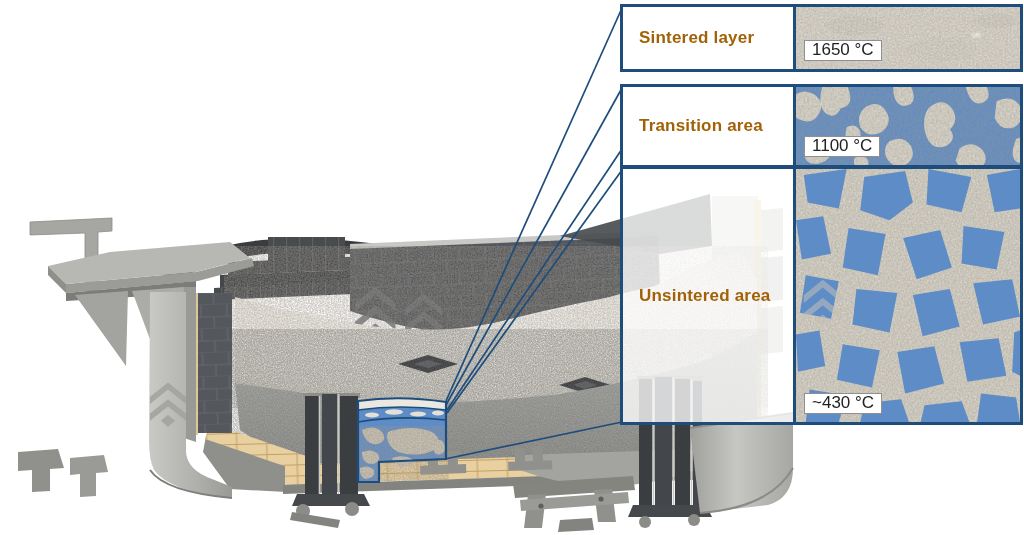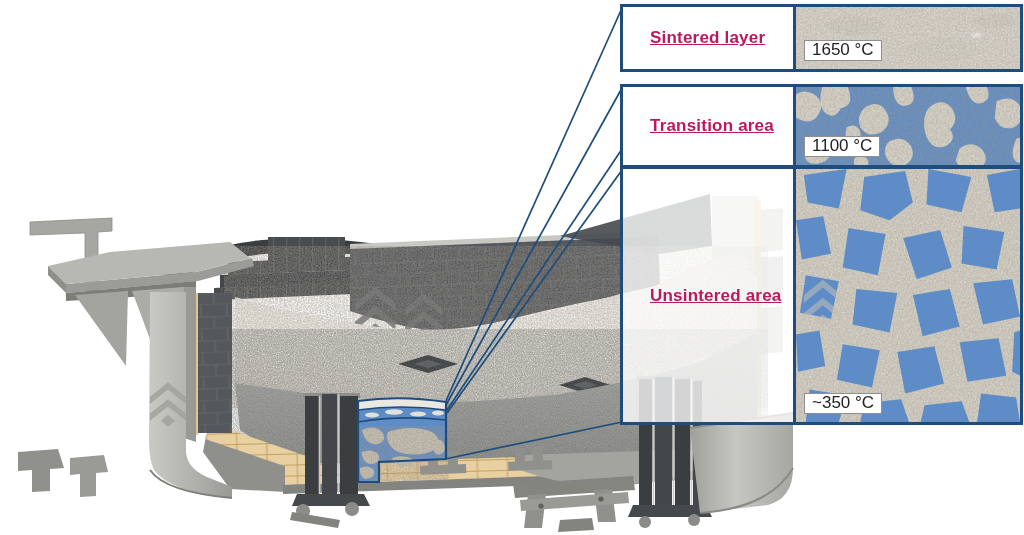--- a/index.html
+++ b/index.html
@@ -2,21 +2,21 @@
 <html><head>
 <meta charset="utf-8">
 <style>
   html,body{margin:0;padding:0;background:#ffffff;}
   .stage{position:relative;width:1024px;height:535px;background:#ffffff;overflow:hidden;
          font-family:"Liberation Sans",sans-serif;}
   .furnace-svg{position:absolute;left:0;top:0;}
   .callout-box{position:absolute;display:flex;border:3px solid #1e4d7c;box-sizing:border-box;background:transparent;}
   .label-panel{flex:0 0 170px;display:flex;align-items:center;background:#ffffff;}
   .label-panel.translucent{background:rgba(255,255,255,0.78);text-align:right;}
-  .zone-label{font-weight:bold;font-size:17px;color:#be185d;padding-left:27px;letter-spacing:.2px;text-decoration:underline;}
+  .zone-label{font-weight:bold;font-size:17px;color:#a16207;padding-left:16px;letter-spacing:.2px;}
   .texture-wrap{position:relative;flex:1 1 auto;border-left:3px solid #1e4d7c;overflow:hidden;background:#d9d5cb;}
   .texture-wrap svg{position:absolute;left:0;top:0;width:100%;height:100%;}
   .temp-chip{position:absolute;left:8px;bottom:8px;background:#ffffff;border:1px solid #8f8f8f;
              padding:1px 7px 2px 7px;font-size:17px;color:#222;line-height:16px;}
 </style>
 </head>
 <body>
 
 <div class="stage">
 
@@ -349,17 +349,17 @@
           <polygon points="104,186 142,180 152,218 112,228"></polygon>
           <polygon points="168,176 208,172 216,210 176,216"></polygon>
           <polygon points="224,166 230,164 230,210 222,206"></polygon>
           <polygon points="14,224 52,230 44,257 10,257"></polygon>
           <polygon points="70,238 108,234 116,257 66,257"></polygon>
           <polygon points="132,240 170,236 178,257 128,257"></polygon>
           <polygon points="190,228 226,232 230,257 186,257"></polygon>
         </g>
         <use href="#chev" transform="translate(8,110) scale(1.3)" fill="#c4c0b6" opacity="0.55"></use>
       </svg>
-      <div class="temp-chip">~350 °C</div>
+      <div class="temp-chip">~430 °C</div>
     </div>
   </div>
 
 </div>
 
 </body></html>

